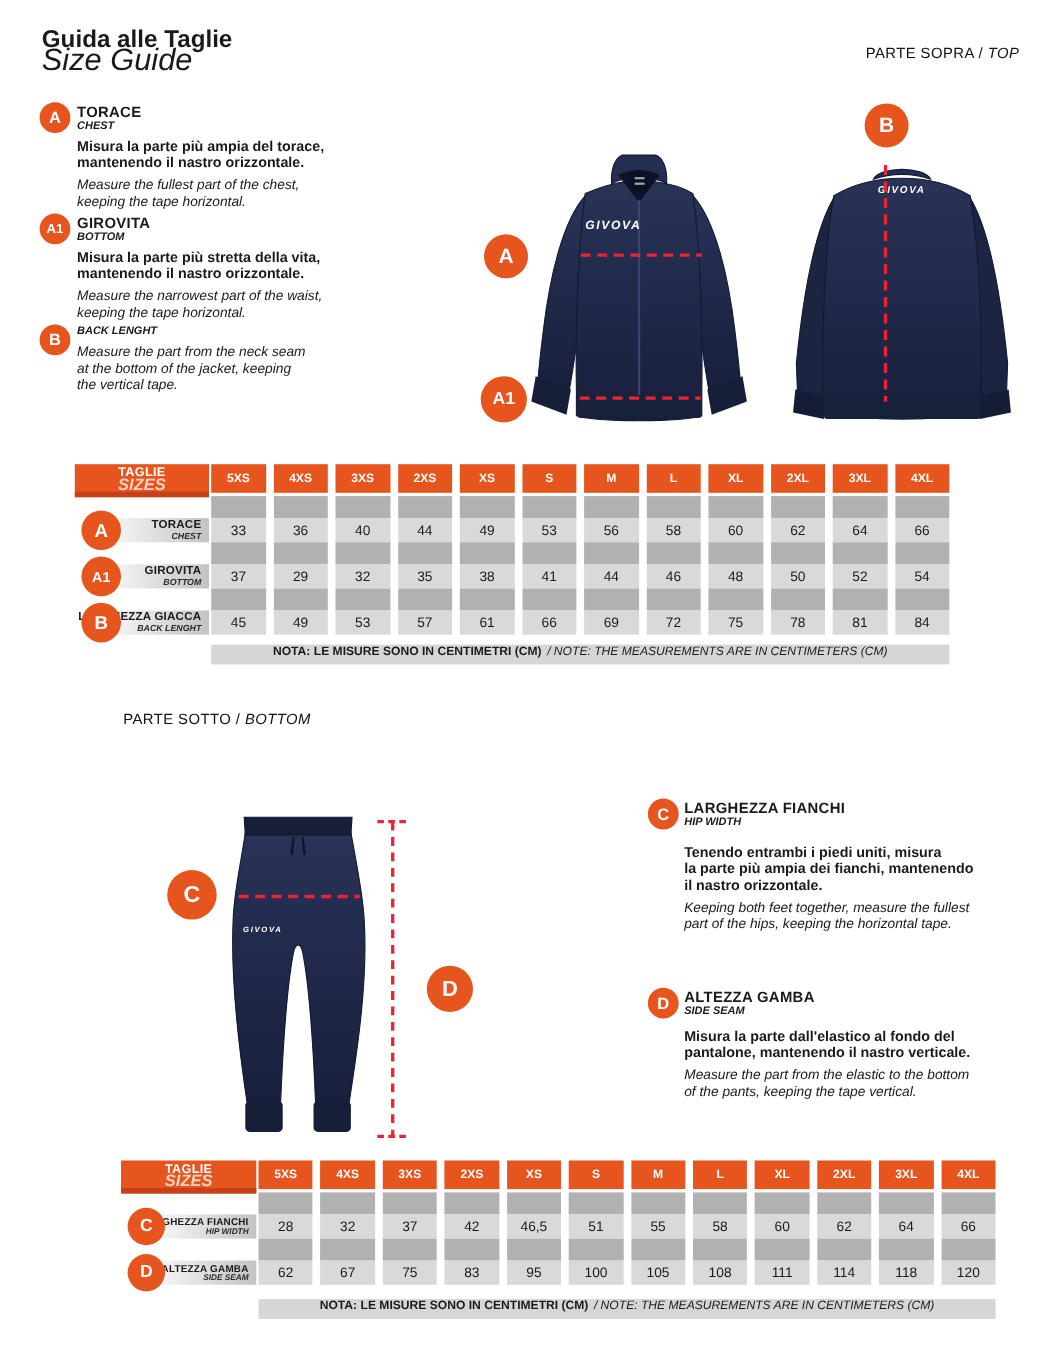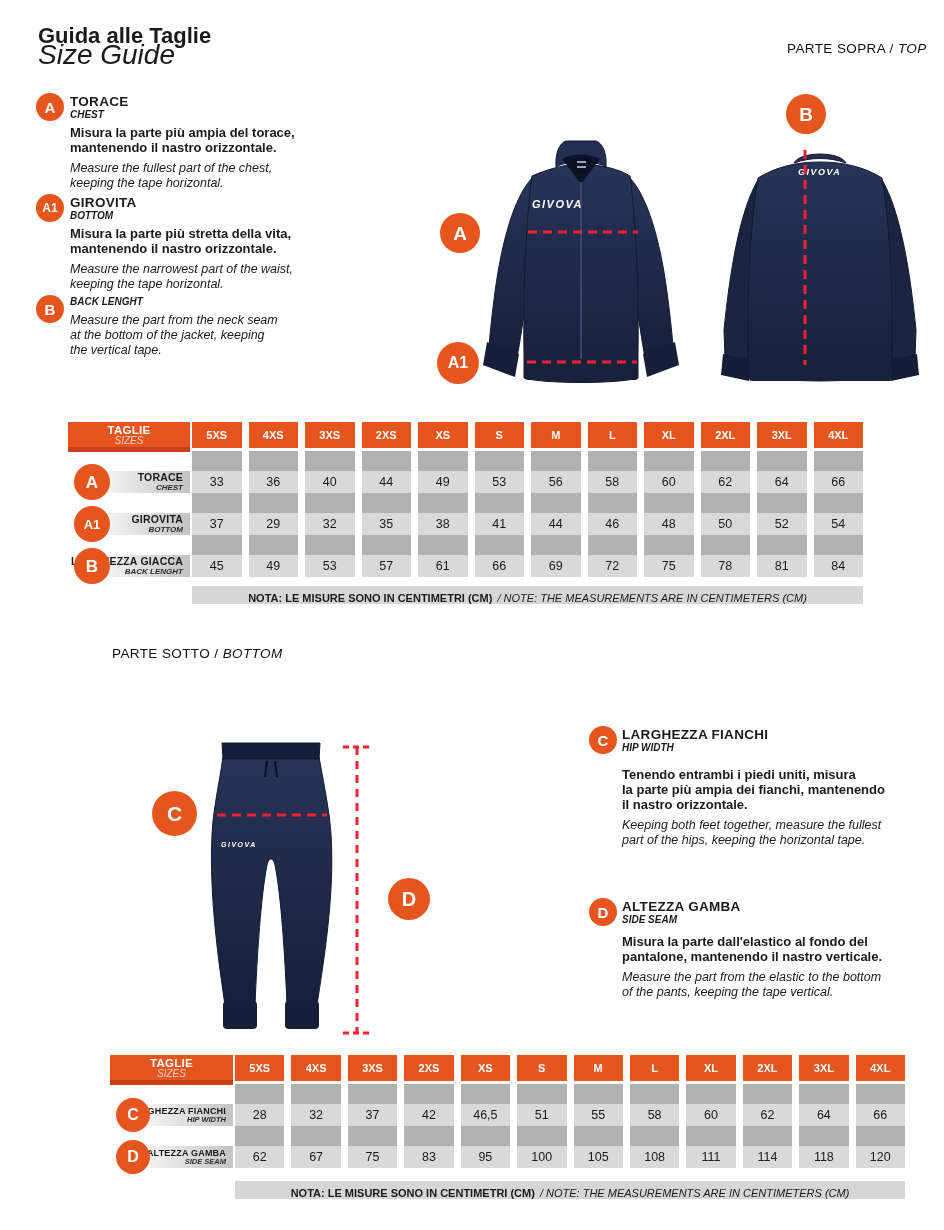--- a/index.html
+++ b/index.html
@@ -31,33 +31,33 @@
   .def-sub{font-size:10px;font-weight:bold;font-style:italic;line-height:11px}
   .def-it{margin-top:5px;font-size:13px;font-weight:bold;line-height:15px;white-space:pre-line}
   .def-en{margin-top:6px;font-size:12.5px;font-style:italic;line-height:15px;white-space:pre-line}
 
   
   .size-table{position:absolute}
   .st-headcell{position:absolute;left:0;top:0;height:30px;background:var(--orange);
                border-bottom:5px solid var(--orange-dark);color:#fff;text-align:center;
                display:flex;flex-direction:column;align-items:center;justify-content:center}
   .st-headcell .h1{font-size:11.5px;font-weight:bold;line-height:12px;letter-spacing:.3px}
-  .st-headcell .h2{font-size:10px;font-weight:normal;font-style:italic;line-height:10px;color:#f6d3c2}
+  .st-headcell .h2{font-size:15px;font-weight:bold;font-style:italic;line-height:10px;color:#f6d3c2}
   .st-grid{position:absolute;top:0;display:grid;grid-template-columns:repeat(12,1fr);column-gap:7px}
   .st-size-head{height:26px;align-self:start;background:var(--orange);color:#fff;font-weight:bold;
                 font-size:11px;display:flex;align-items:center;justify-content:center}
   .st-spacer{background:var(--spacer)}
   .st-value{background:var(--cell);font-size:12.5px;display:flex;align-items:center;justify-content:center}
   .st-rowlabel{position:absolute;left:0;height:22px;background:linear-gradient(to right,#ffffff 15%,#c3c3c3 100%);
                display:flex;flex-direction:column;align-items:flex-end;justify-content:center;padding-right:7px}
   .st-rowlabel .l1{font-weight:bold;letter-spacing:.2px}
   .st-rowlabel .l2{font-weight:bold;font-style:italic;color:#2a2a2a}
   .t1 .l1{font-size:10.5px;line-height:11px}.t1 .l2{font-size:8px;line-height:9px}
   .t2 .l1{font-size:9px;line-height:10px}.t2 .l2{font-size:7.5px;line-height:8px}
-  .st-note{position:absolute;background:var(--note);display:flex;align-items:flex-end;justify-content:center;
+  .st-note{position:absolute;background:var(--note);display:flex;align-items:flex-start;justify-content:center;
            font-size:11px;white-space:nowrap}
   .st-note .nb{font-weight:bold}
   .st-note .ni{font-style:italic;margin-left:5px}
 
   svg{position:absolute;overflow:visible}
   .brand-text{fill:#ffffff;font-family:"Liberation Sans",sans-serif;font-weight:bold;letter-spacing:1.5px}
 </style>
 </head>
 <body>
 

